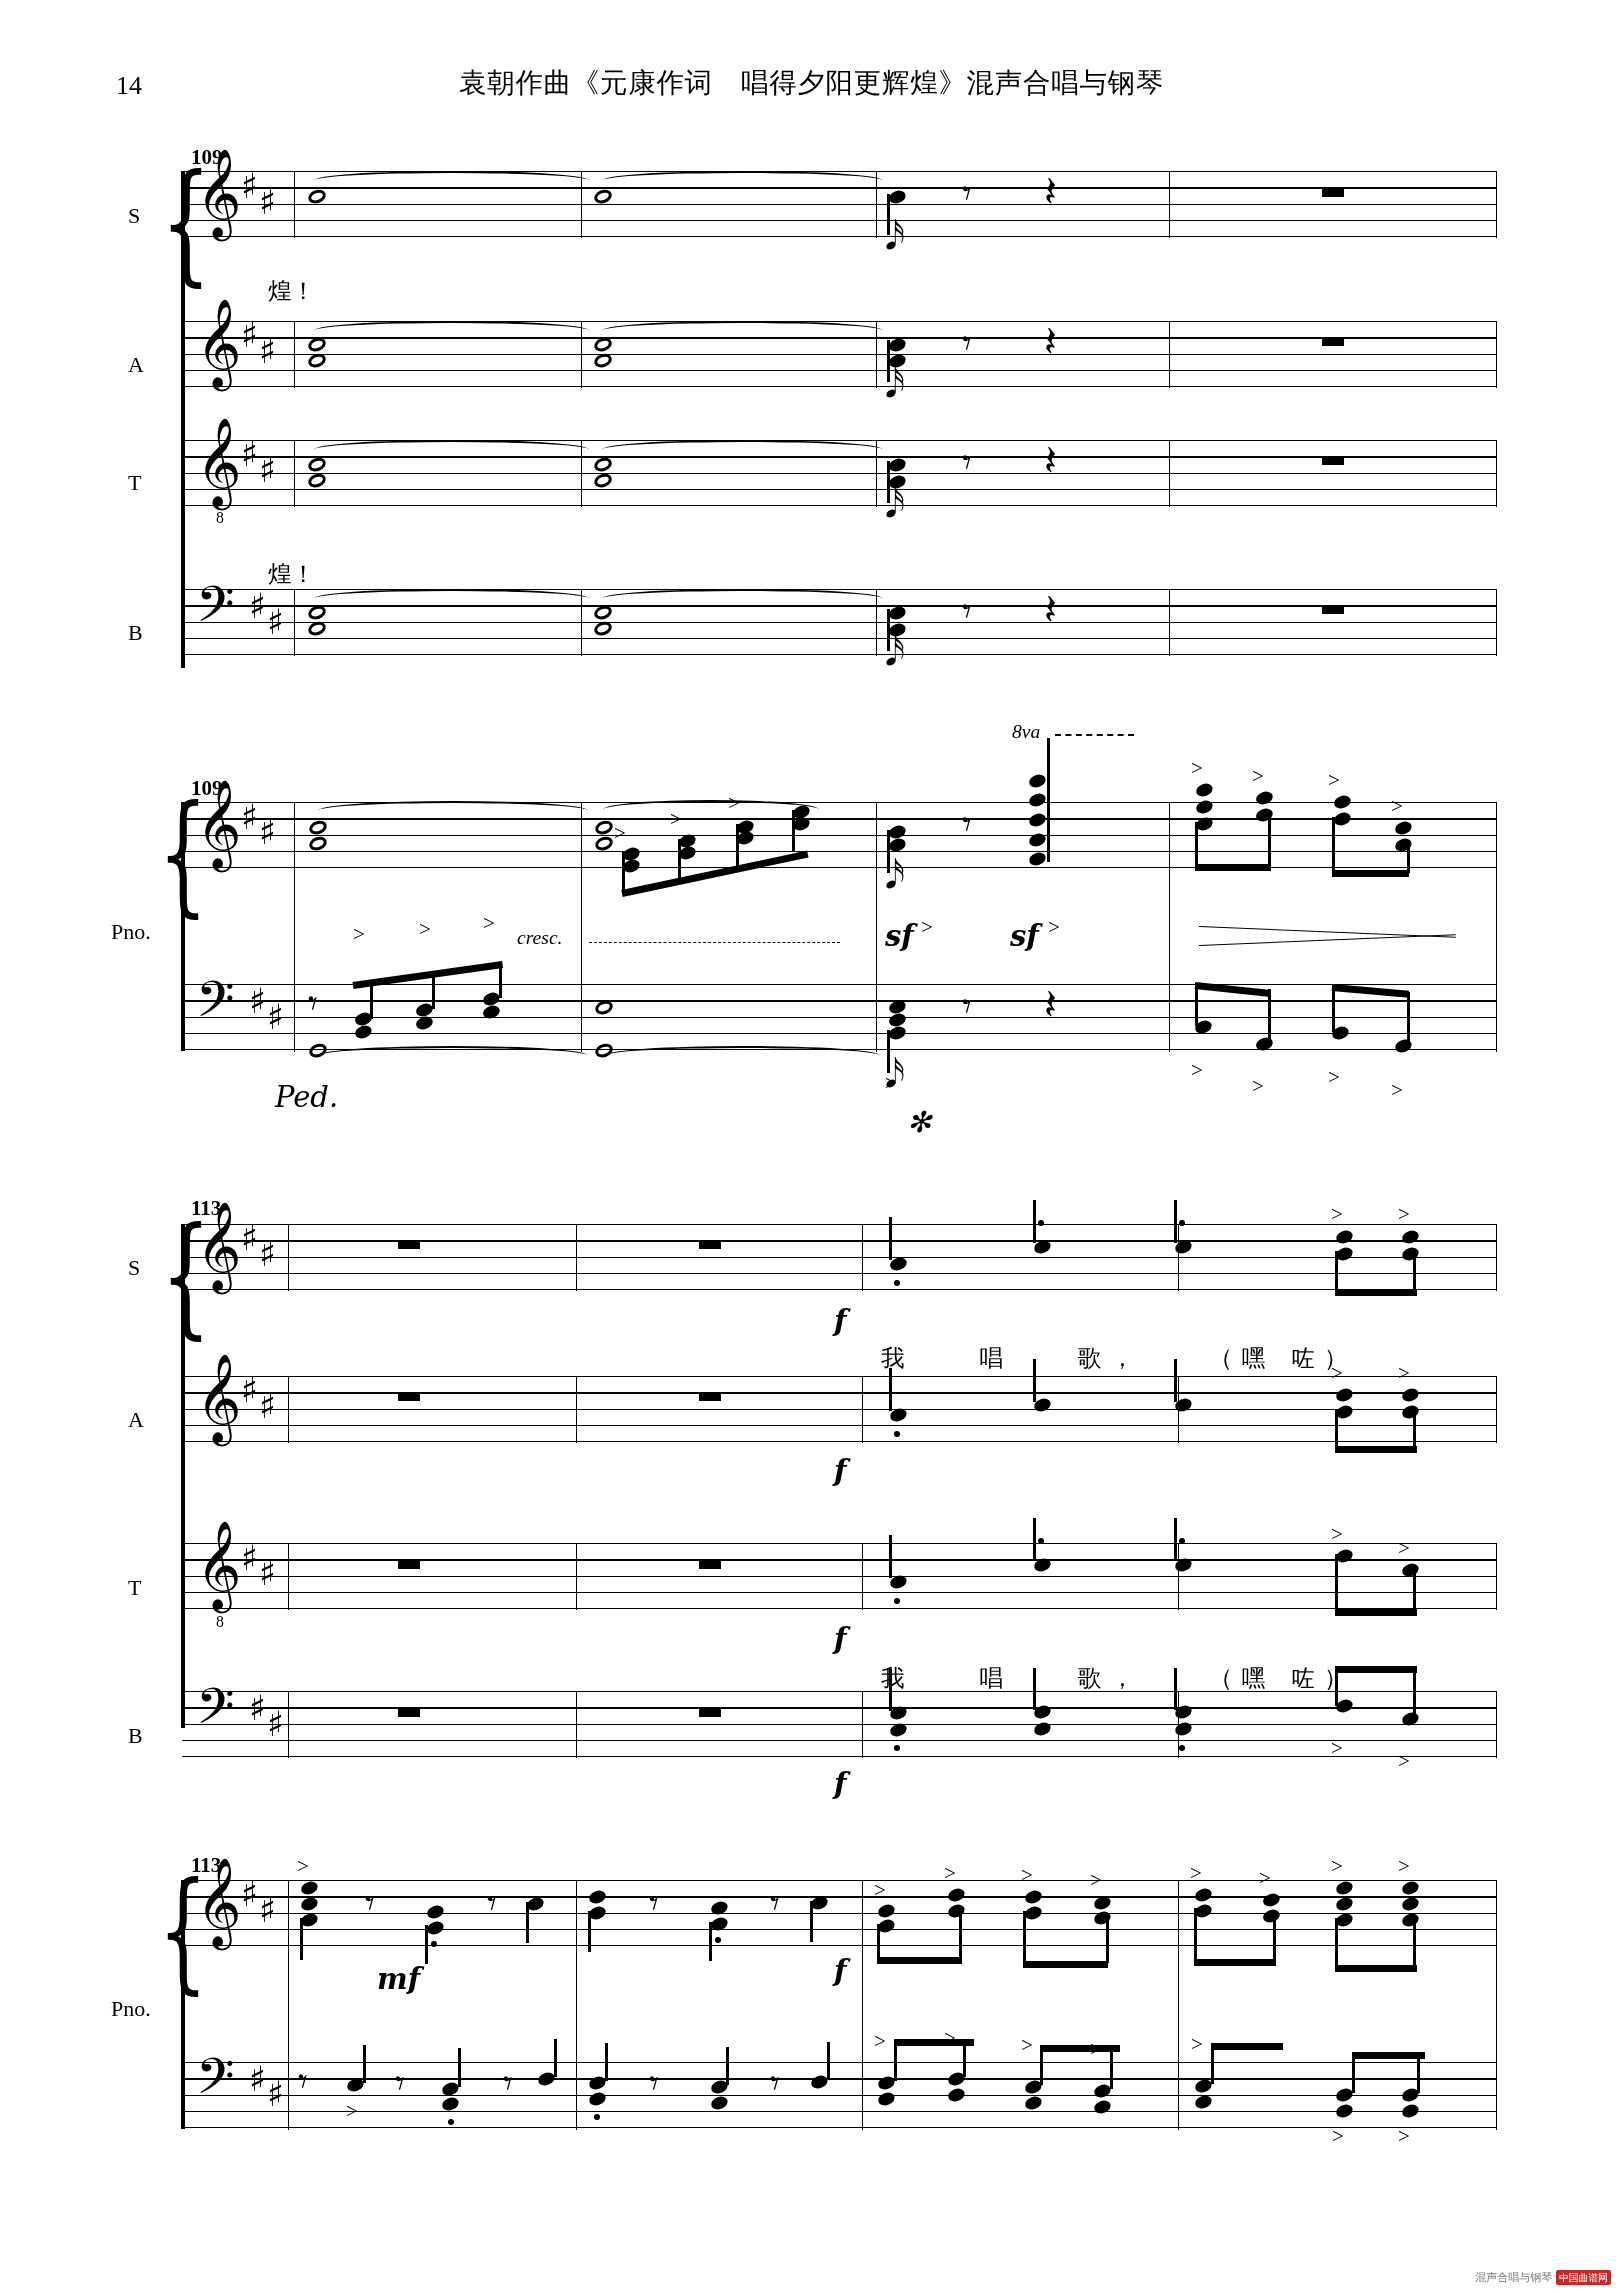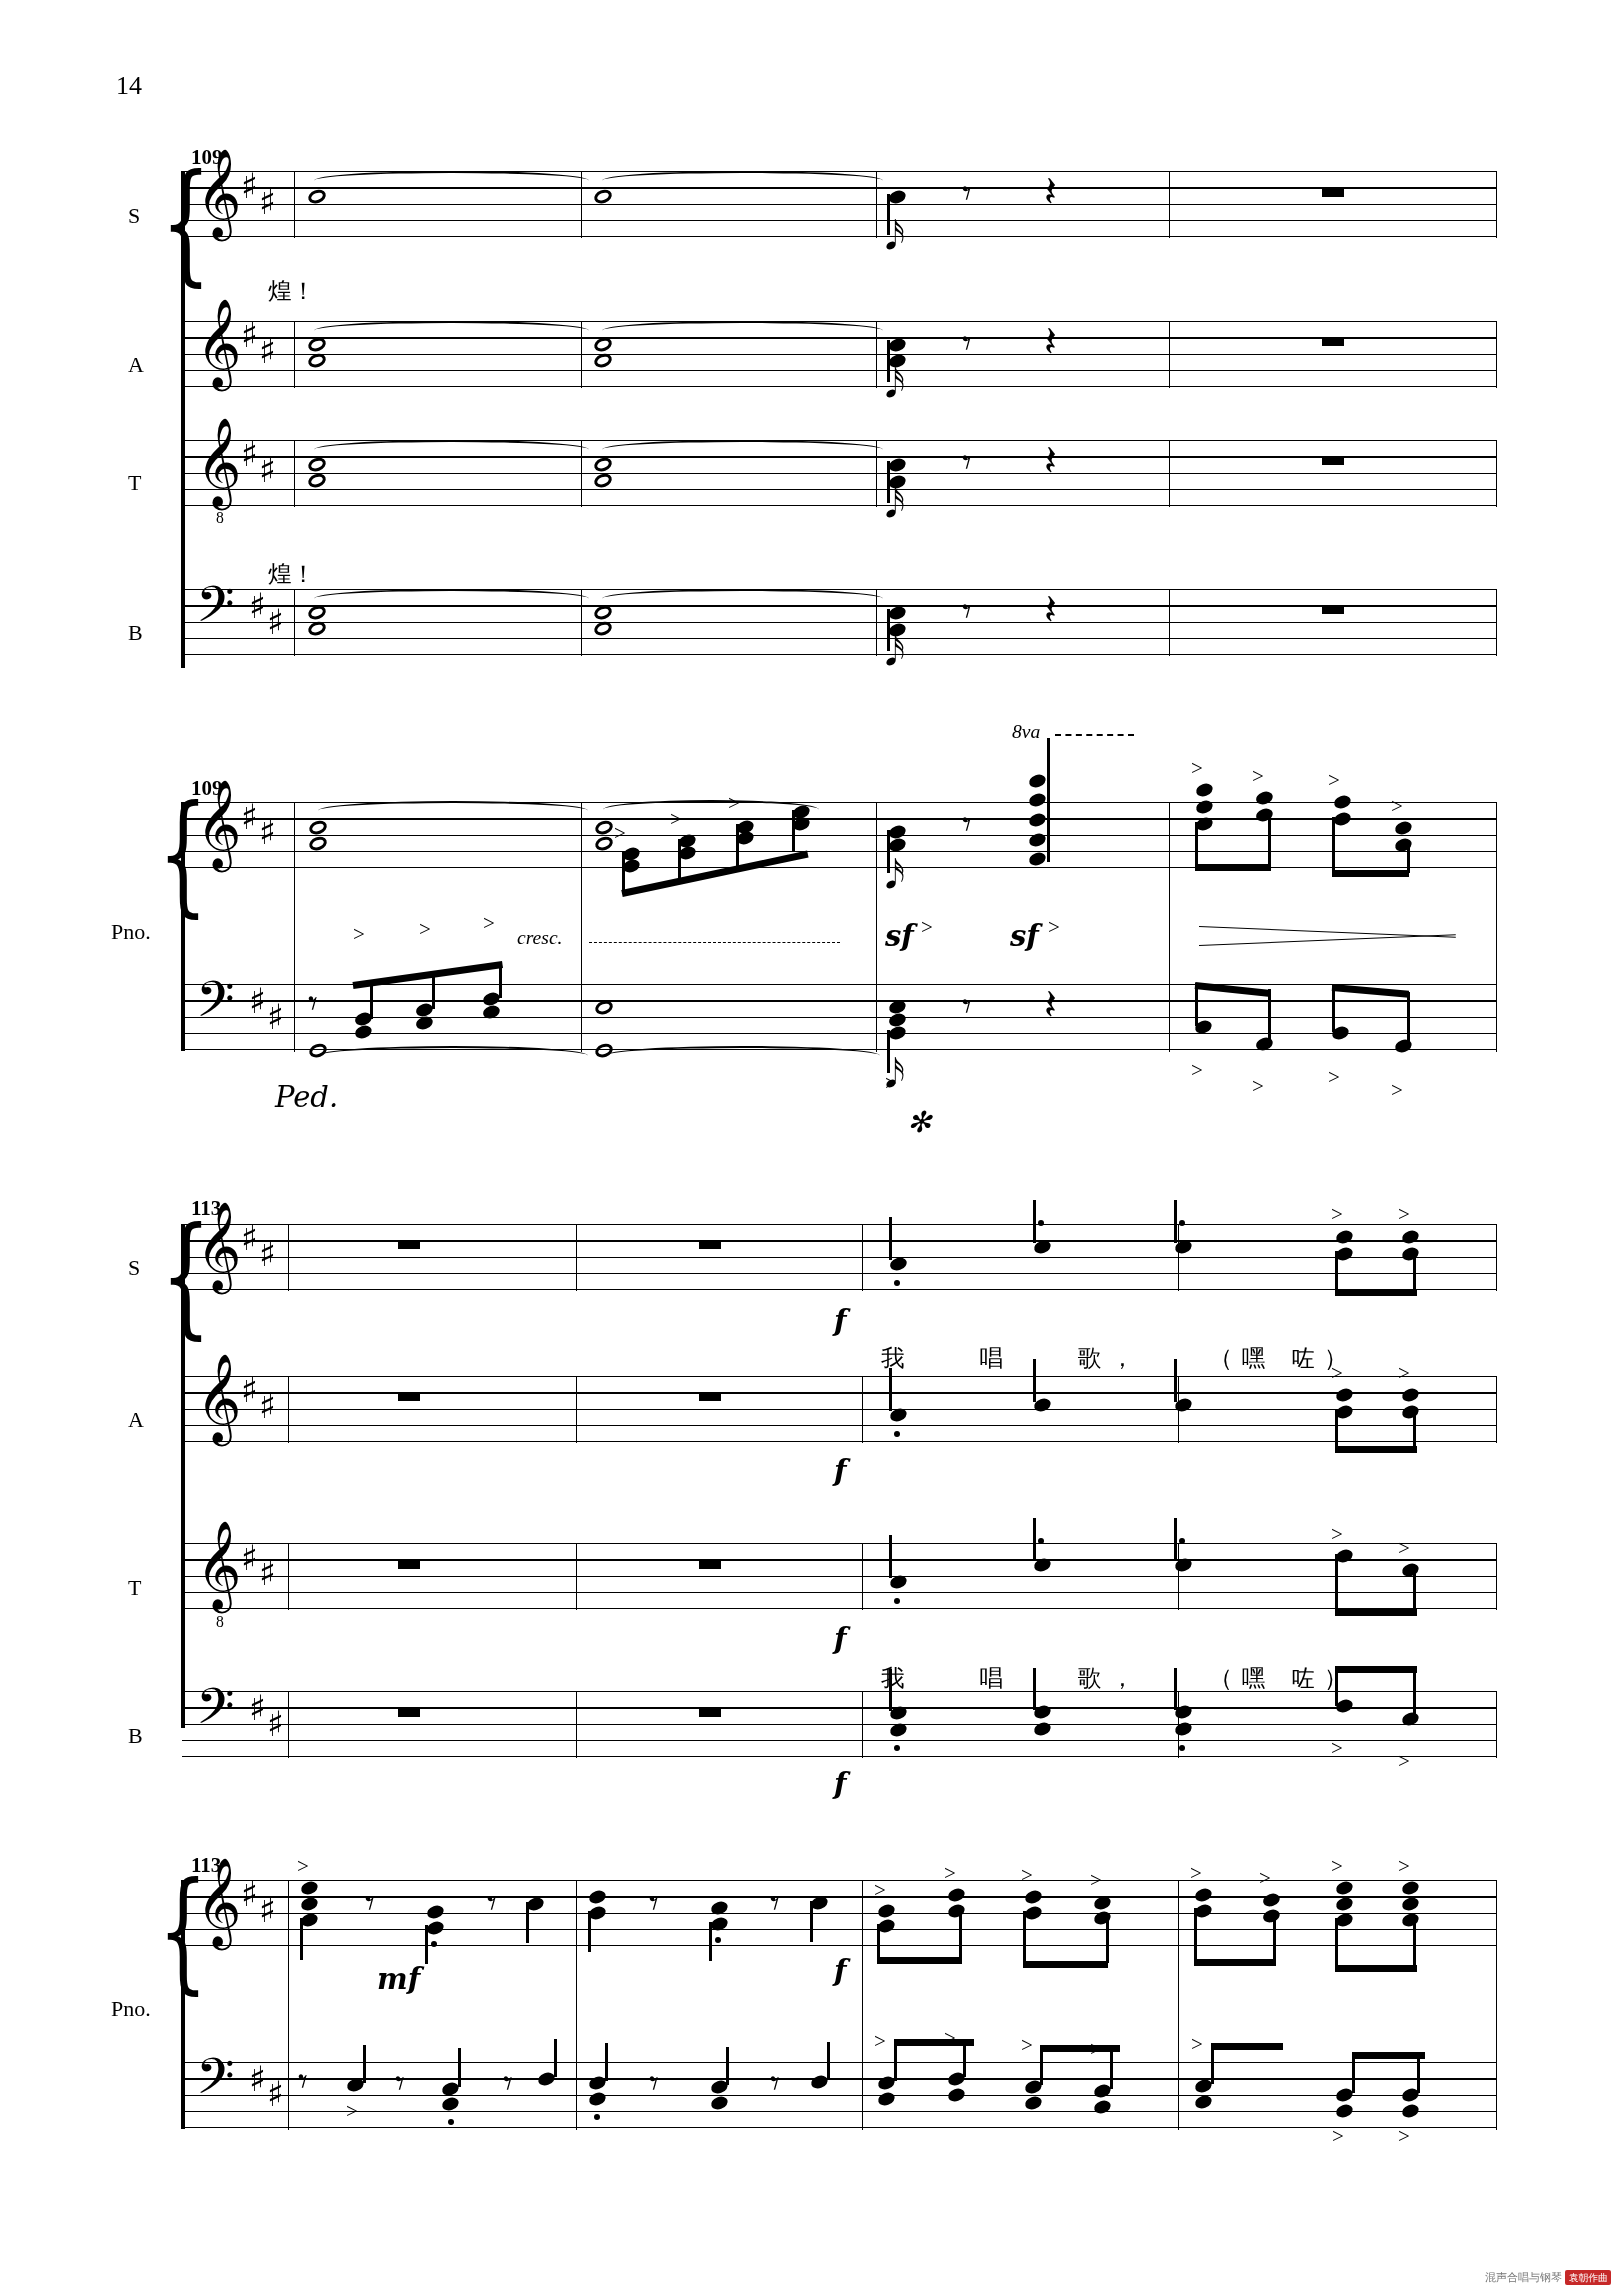--- a/index.html
+++ b/index.html
@@ -234,20 +234,21 @@
     border-radius: 2px;
     font-size: 9.8px;
   }
 </style>
 </head>
 <body>
 
 <div class="page">
 
   <div class="page-number">14</div>
+  <div class="score-title">袁朝作曲《元康作词　唱得夕阳更辉煌》混声合唱与钢琴</div>
 
   <div class="system" style="left:0;top:0;width:1623px;height:1152px;">
 
     <div class="measure-number" style="left:191px;top:145px;">109</div>
     <div class="measure-number" style="left:191px;top:776px;">109</div>
 
     <div class="brace-bar" style="left:181px;top:171px;height:497px;"></div>
     <div class="brace" style="left:161px;top:157px;">{</div>
 
     <div class="part-label" style="left:128px;top:203px;">S</div>
@@ -831,17 +832,17 @@
     <div class="nh" style="left:1402px;top:953px;"></div>
     <div class="beam" style="left:1352px;top:900px;width:73px;"></div>
     <div class="stem" style="left:1352px;top:903px;height:38px;"></div>
     <div class="stem" style="left:1417px;top:903px;height:38px;"></div>
     <div class="accent" style="left:1332px;top:974px;">&gt;</div>
     <div class="accent" style="left:1398px;top:974px;">&gt;</div>
   </div>
 
   <div class="watermark">
     <span>混声合唱与钢琴</span>
-    <span class="wm-badge">袁朝作曲</span>
+    <span class="wm-badge">中国曲谱网</span>
   </div>
 
 </div>
 
 
 </body></html>

